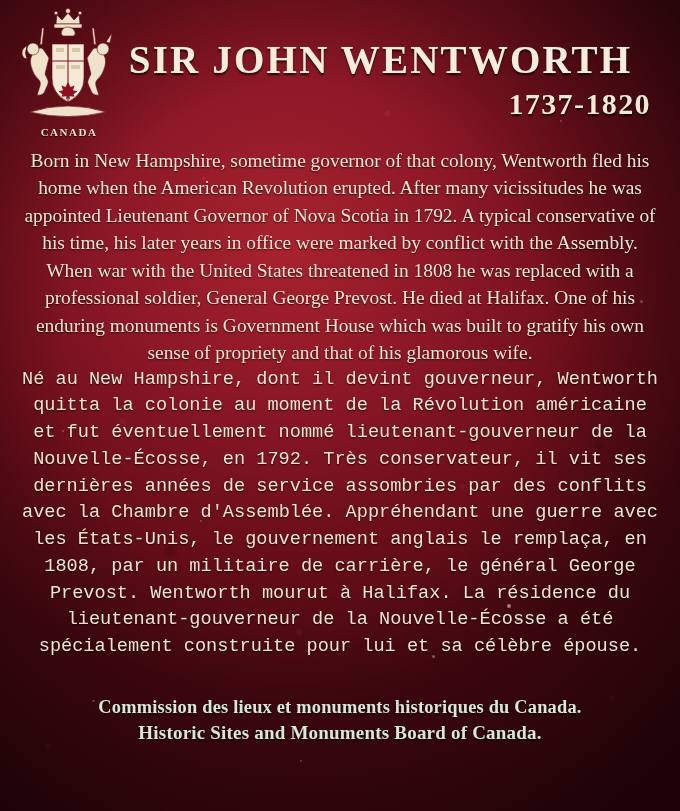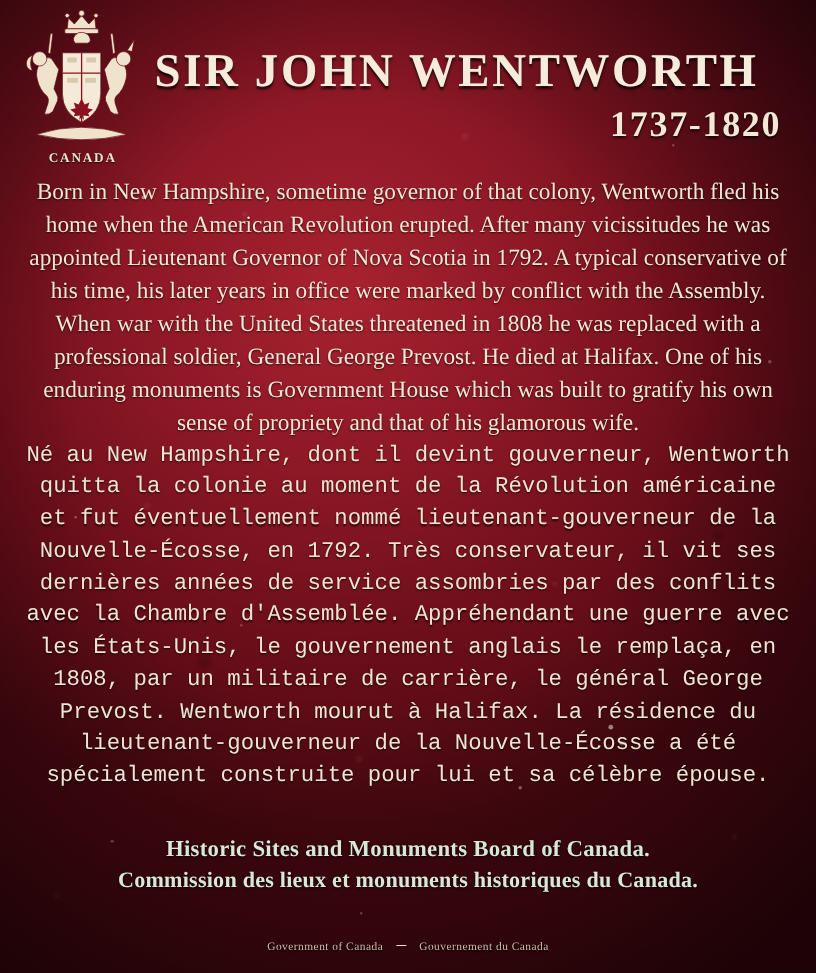--- a/index.html
+++ b/index.html
@@ -225,30 +225,25 @@
   <div id="title-block" class="layer">
     <div id="main-title">SIR JOHN WENTWORTH</div>
     <div id="sub-title">1737-1820</div>
   </div>
 
   <div id="body-area" class="layer">
     <p class="para" id="para-en">Born in New Hampshire, sometime governor of that colony, Wentworth fled his home when the American Revolution erupted. After many vicissitudes he was appointed Lieutenant Governor of Nova Scotia in 1792. A typical conservative of his time, his later years in office were marked by conflict with the Assembly. When war with the United States threatened in 1808 he was replaced with a professional soldier, General George Prevost. He died at Halifax. One of his enduring monuments is Government House which was built to gratify his own sense of propriety and that of his glamorous wife.</p>
     <p class="para" id="para-fr">Né au New Hampshire, dont il devint gouverneur, Wentworth quitta la colonie au moment de la Révolution américaine et fut éventuellement nommé lieutenant-gouverneur de la Nouvelle-Écosse, en 1792. Très conservateur, il vit ses dernières années de service assombries par des conflits avec la Chambre d'Assemblée. Appréhendant une guerre avec les États-Unis, le gouvernement anglais le remplaça, en 1808, par un militaire de carrière, le général George Prevost. Wentworth mourut à Halifax. La résidence du lieutenant-gouverneur de la Nouvelle-Écosse a été spécialement construite pour lui et sa célèbre épouse.</p>
 
     <div id="board">
+      <div class="board-line" id="board-line-2">Commission des lieux et monuments historiques du Canada.</div>
       <div class="board-line" id="board-line-1">Historic Sites and Monuments Board of Canada.</div>
-      <div class="board-line" id="board-line-2">Commission des lieux et monuments historiques du Canada.</div>
     </div>
   </div>
 
-  <div id="gov-credit">
-    <span class="gov-text">Government of Canada</span>
-    <span class="gov-sep">–</span>
-    <span class="gov-text">Gouvernement du Canada</span>
-  </div>
 
   <div id="specks">
     <div class="speck" style="left:118px;top:163px;width:3px;height:3px;"></div>
     <div class="speck" style="left:507px;top:604px;width:4px;height:4px;"></div>
     <div class="speck" style="left:516px;top:618px;width:6px;height:3px;opacity:.6;"></div>
     <div class="speck" style="left:432px;top:655px;width:3px;height:3px;opacity:.7;"></div>
     <div class="speck" style="left:640px;top:300px;width:3px;height:3px;opacity:.5;"></div>
     <div class="speck" style="left:62px;top:430px;width:2px;height:2px;opacity:.6;"></div>
     <div class="speck" style="left:300px;top:760px;width:2px;height:2px;opacity:.5;"></div>
     <div class="speck" style="left:200px;top:520px;width:2px;height:2px;opacity:.45;"></div>

